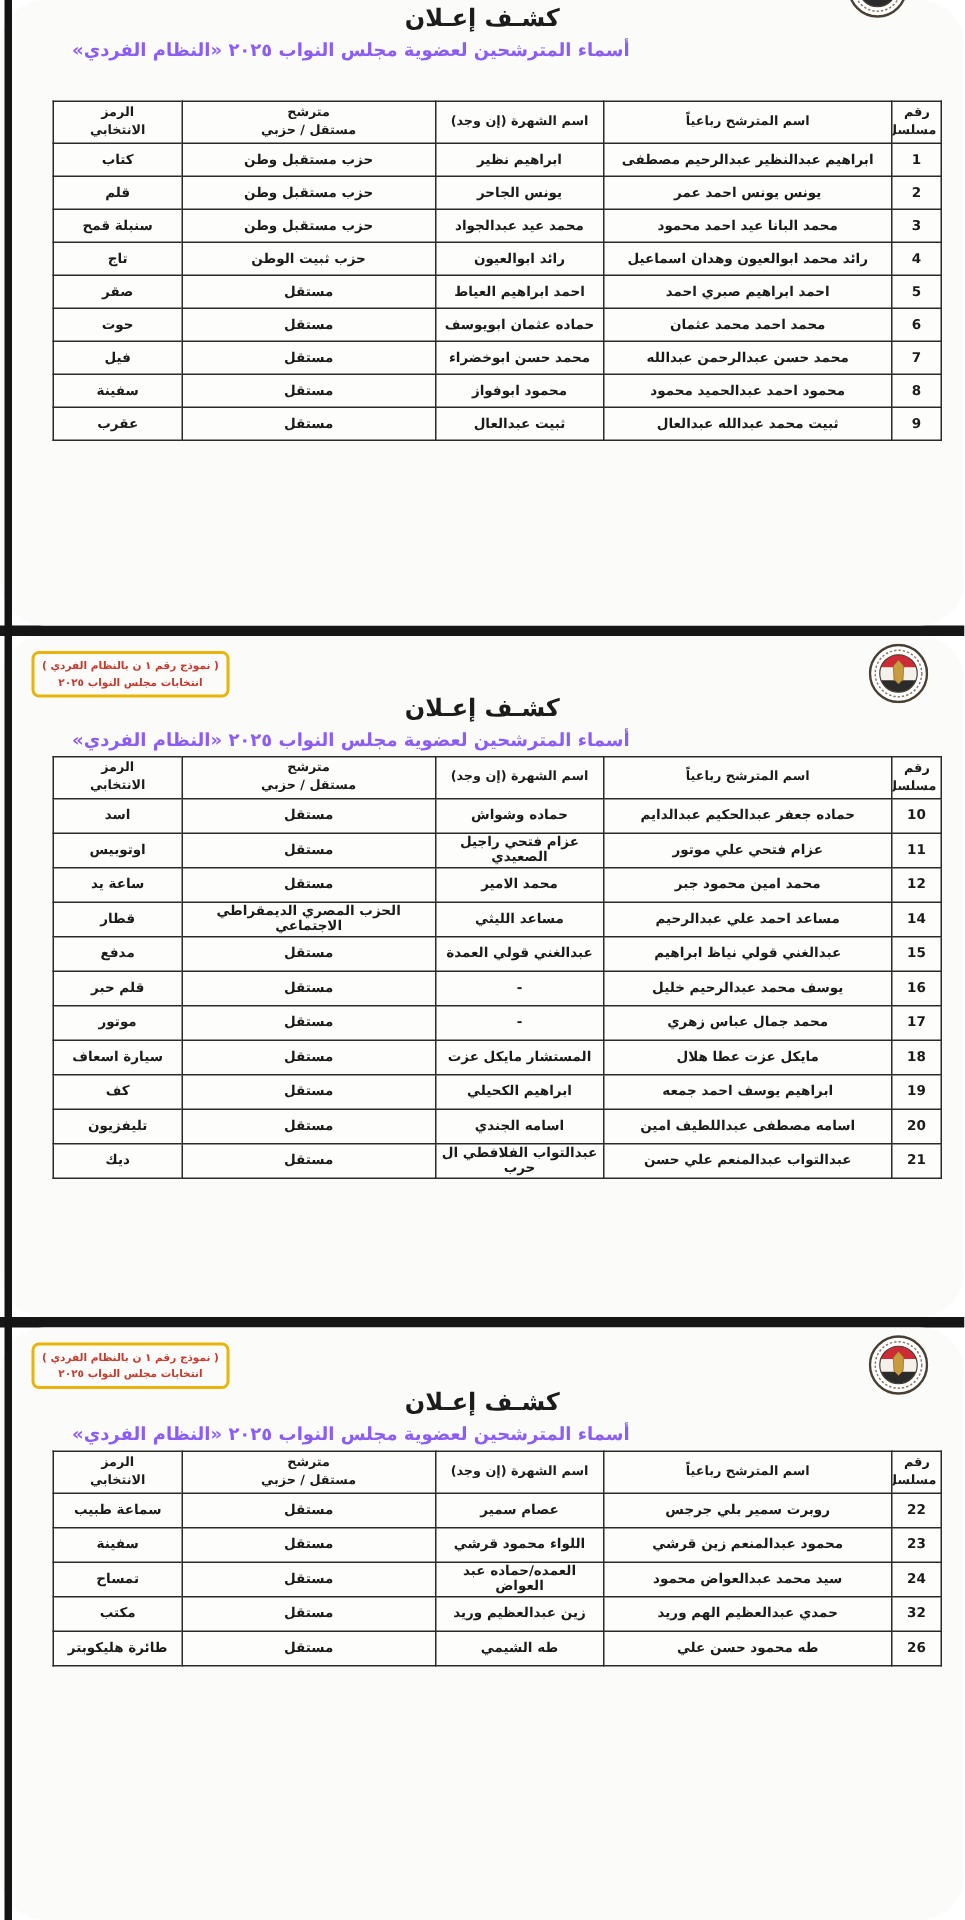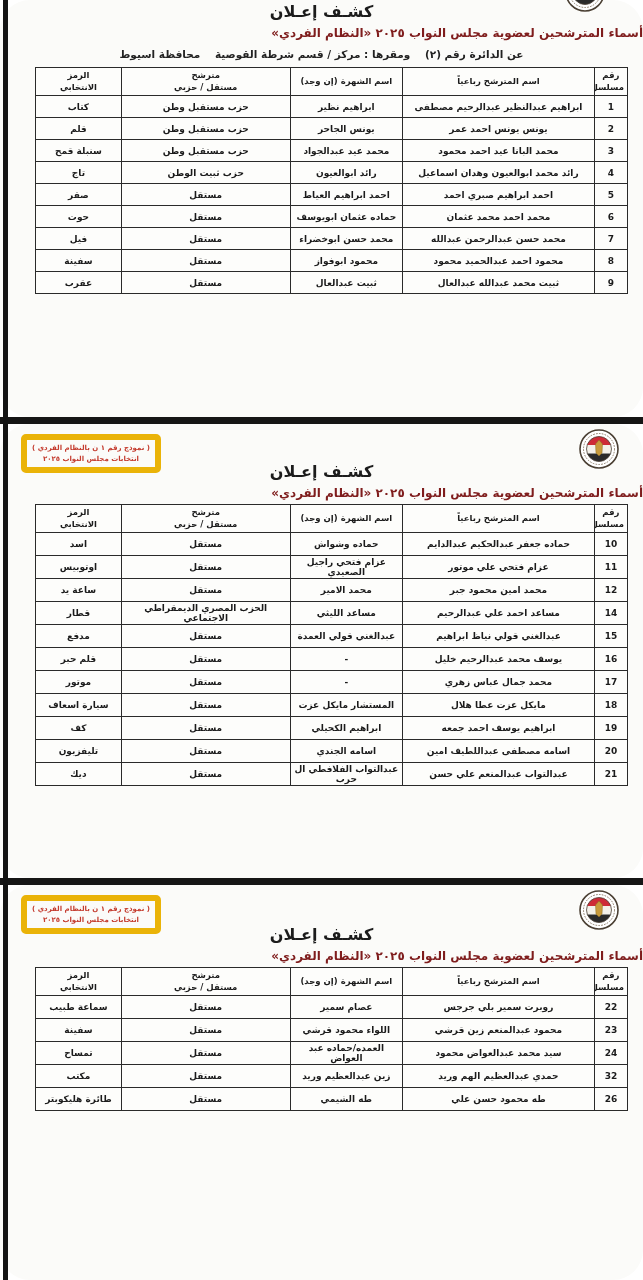--- a/index.html
+++ b/index.html
@@ -27,31 +27,31 @@
   .page-2 { height: 454px; }
   .page-3 { height: 395px; }
   .page-separator { height: 7px; background: #161616; width: 100%; }
 
   .doc-title {
     position: absolute; left: 0; right: 0; text-align: center;
     font-size: 16px; font-weight: bold; color: #1c1c1c;
     letter-spacing: 1px;
   }
   .doc-subtitle {
-    position: absolute; left: 0; right: 0; text-align: right;
-    font-size: 12px; font-weight: bold; color: #7f1d1d; margin-left: 48px;
+    position: absolute; left: 0; right: 0; text-align: left;
+    font-size: 12px; font-weight: bold; color: #8b5cf6; margin-left: 48px;
   }
   .district-line {
     position: absolute; left: 0; right: 0; text-align: center;
     font-size: 10.5px; font-weight: bold; color: #222;
     white-space: pre;
   }
   .form-box {
     position: absolute; left: 21px; top: 10px;
-    border: 6px solid #eab308; border-radius: 5px;
+    border: 2px solid #eab308; border-radius: 5px;
     padding: 3px 5px; text-align: center;
     background: #fbfbf9;
   }
   .form-box div {
     font-size: 7px; font-weight: bold; color: #c43b2e; line-height: 1.5;
     white-space: nowrap;
   }
   .seal { position: absolute; width: 40px; height: 40px; }
   .seal-p1 { right: 38px; top: -28px; }
   .seal-p23 { right: 24px; top: 5px; }
@@ -112,21 +112,20 @@
         <rect x="7" y="7" width="26" height="9" fill="#ce2b37"></rect>
         <rect x="7" y="16" width="26" height="8.5" fill="#f4f1ea"></rect>
         <rect x="7" y="24.5" width="26" height="9" fill="#2b2b2b"></rect>
         <path d="M20 11 L23.5 15 L23 24 L20 27 L17 24 L16.5 15 Z" fill="#c89b3c" stroke="#8a6d22" stroke-width="0.5"></path>
       </g>
       <circle cx="20" cy="20" r="12.5" fill="none" stroke="#4a3f33" stroke-width="0.8"></circle>
     </svg>
   </div>
   <div class="doc-title title-p1">كشـف إعـلان</div>
   <div class="doc-subtitle subtitle-p1">أسماء المترشحين لعضوية مجلس النواب ٢٠٢٥ «النظام الفردي»</div>
-  <div class="district-line district-p1">عن الدائرة رقم (٢)    ومقرها : مركز / قسم شرطة القوصية    محافظة اسيوط</div>
   <table class="candidates p1-table t-p1">
     <thead>
       <tr>
         <th class="col-serial">رقم
 مسلسل</th>
         <th class="col-name">اسم المترشح رباعياً</th>
         <th class="col-alias">اسم الشهرة (إن وجد)</th>
         <th class="col-party">مترشح
 مستقل / حزبي</th>
         <th class="col-symbol">الرمز

